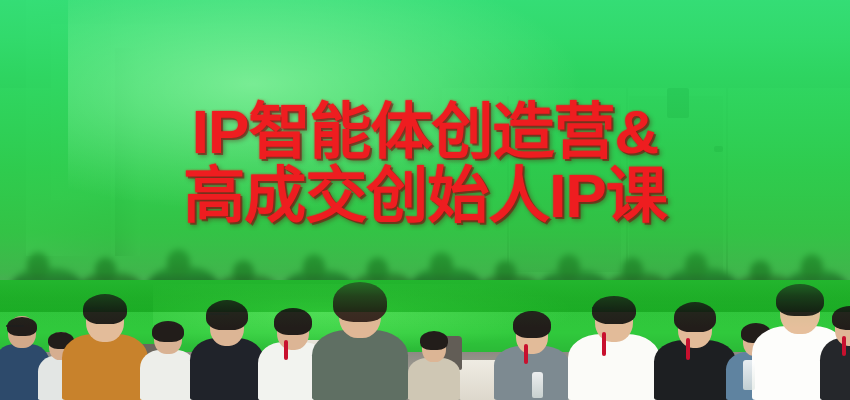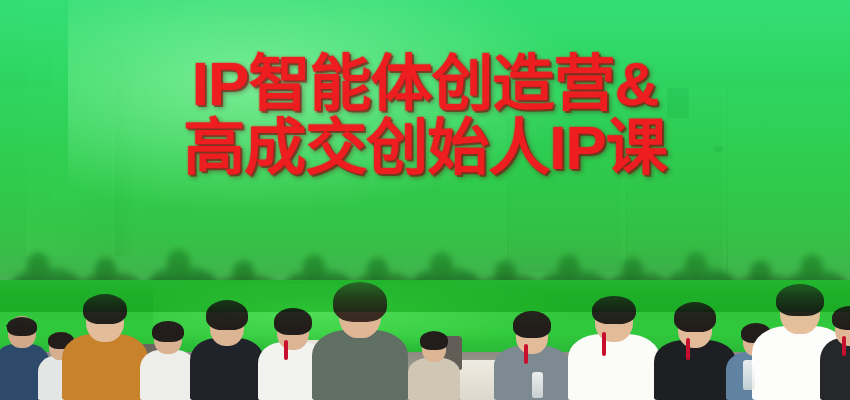--- a/index.html
+++ b/index.html
@@ -203,21 +203,21 @@
     font-weight: 700;
     font-size: 62px;
     line-height: 68px;
     letter-spacing: -1px;
     white-space: nowrap;
     text-shadow:
       2px 2px 0 rgba(130,10,12,.55),
       3px 3px 5px rgba(80,6,8,.42),
       0 0 2px rgba(238,29,32,.9);
   }
-  .title-1 { margin-top: 50px; }
+  .title-1 { margin-top: 98px; }
   .title-2 { margin-top: -4px; }
   .subtitle {
     margin-top: 16px;
     color: #f2fff4;
     font-size: 30px;
     line-height: 34px;
     font-weight: 600;
     letter-spacing: 1px;
     white-space: nowrap;
     text-shadow: 0 1px 3px rgba(20,110,40,.45);

